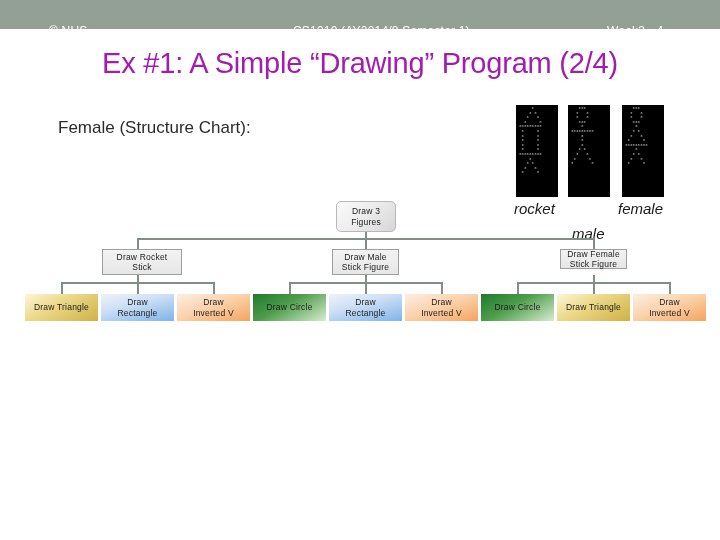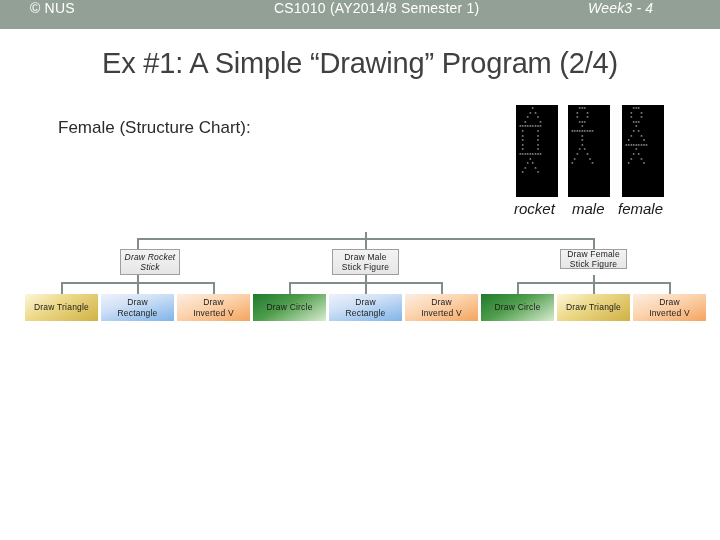--- a/index.html
+++ b/index.html
@@ -17,38 +17,39 @@
 
   
   #header-bar {
     position: absolute;
     left: 0; top: 0;
     width: 720px; height: 29px;
     background: #93a096;
   }
   #header-bar .hdr-text {
     position: absolute;
-    top: 0;
-    font-size: 14px;
+    top: 24px;
+    font-size: 12px;
     color: #ffffff;
     white-space: nowrap;
     letter-spacing: 0.2px;
+    margin-left: 19px;
   }
   #hdr-left  { left: 30px; }
   #hdr-mid   { left: 274px; }
-  #hdr-right { left: 588px; font-style: italic; }
+  #hdr-right { left: 588px; }
 
   
   #slide-title {
     position: absolute;
     left: 0; top: 47px;
     width: 720px;
     text-align: center;
     font-size: 29px;
-    color: #404040;
+    color: #a21caf;
     white-space: nowrap;
     letter-spacing: -0.2px;
   }
 
   
   #design-label {
     position: absolute;
     left: 58px; top: 118px;
     font-size: 17px;
     color: #2b2b2b;
@@ -79,21 +80,21 @@
 
   .console-caption {
     position: absolute;
     top: 200px;
     font-size: 15px;
     font-style: italic;
     color: #1a1a1a;
     white-space: nowrap;
   }
   #cap-rocket { left: 514px; }
-  #cap-male   { left: 572px; }
+  #cap-male   { left: 572px; margin-top: 25px; }
   #cap-female { left: 618px; }
 
   
   #structure-chart {
     position: absolute;
     left: 0; top: 0;
     width: 720px; height: 540px;
   }
   .connector {
     position: absolute;
@@ -202,28 +203,34 @@
   *   *
  *     *</pre>
 </div>
 
 <span class="console-caption" id="cap-rocket">rocket</span>
 <span class="console-caption" id="cap-male">male</span>
 <span class="console-caption" id="cap-female">female</span>
 
 <div id="structure-chart">
 
+  <div class="node node-root" style="left:336px; top:201px; width:60px; height:31px;">
+    <div>
+      <span>Draw 3</span><br>
+      <span>Figures</span>
+    </div>
+  </div>
 
   <div class="connector conn-v" style="left:365px; top:232px; height:7px;"></div>
   <div class="connector conn-h" style="left:137px; top:238px; width:458px;"></div>
   <div class="connector conn-v" style="left:137px; top:238px; height:11px;"></div>
   <div class="connector conn-v" style="left:365px; top:238px; height:11px;"></div>
   <div class="connector conn-v" style="left:593px; top:238px; height:11px;"></div>
 
-  <div class="node node-l2" style="left:120px; top:249px; width:60px; height:26px;font-style:italic;">
+  <div class="node node-l2" style="left:102px; top:249px; width:80px; height:26px;">
     <div>
       <span>Draw Rocket</span><br>
       <span>Stick</span>
     </div>
   </div>
   <div class="node node-l2" style="left:332px; top:249px; width:67px; height:26px;">
     <div>
       <span>Draw Male</span><br>
       <span>Stick Figure</span>
     </div>

